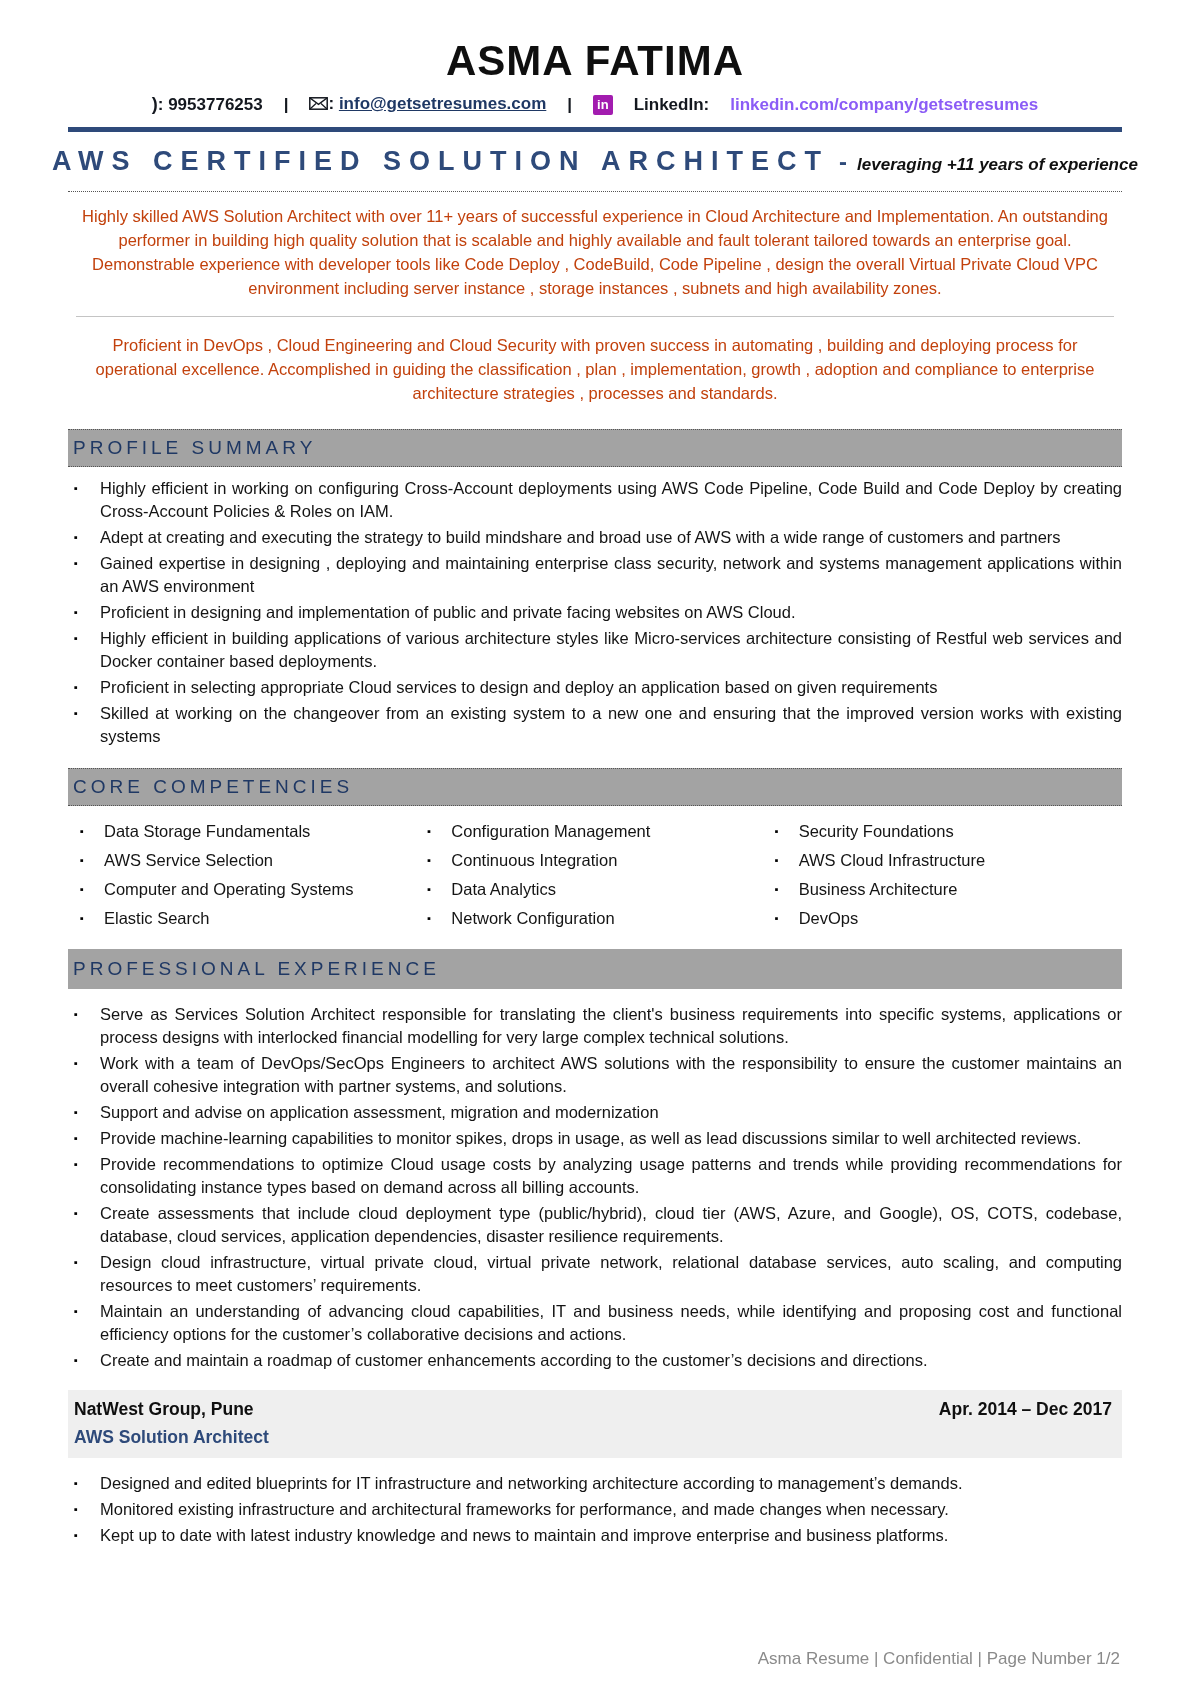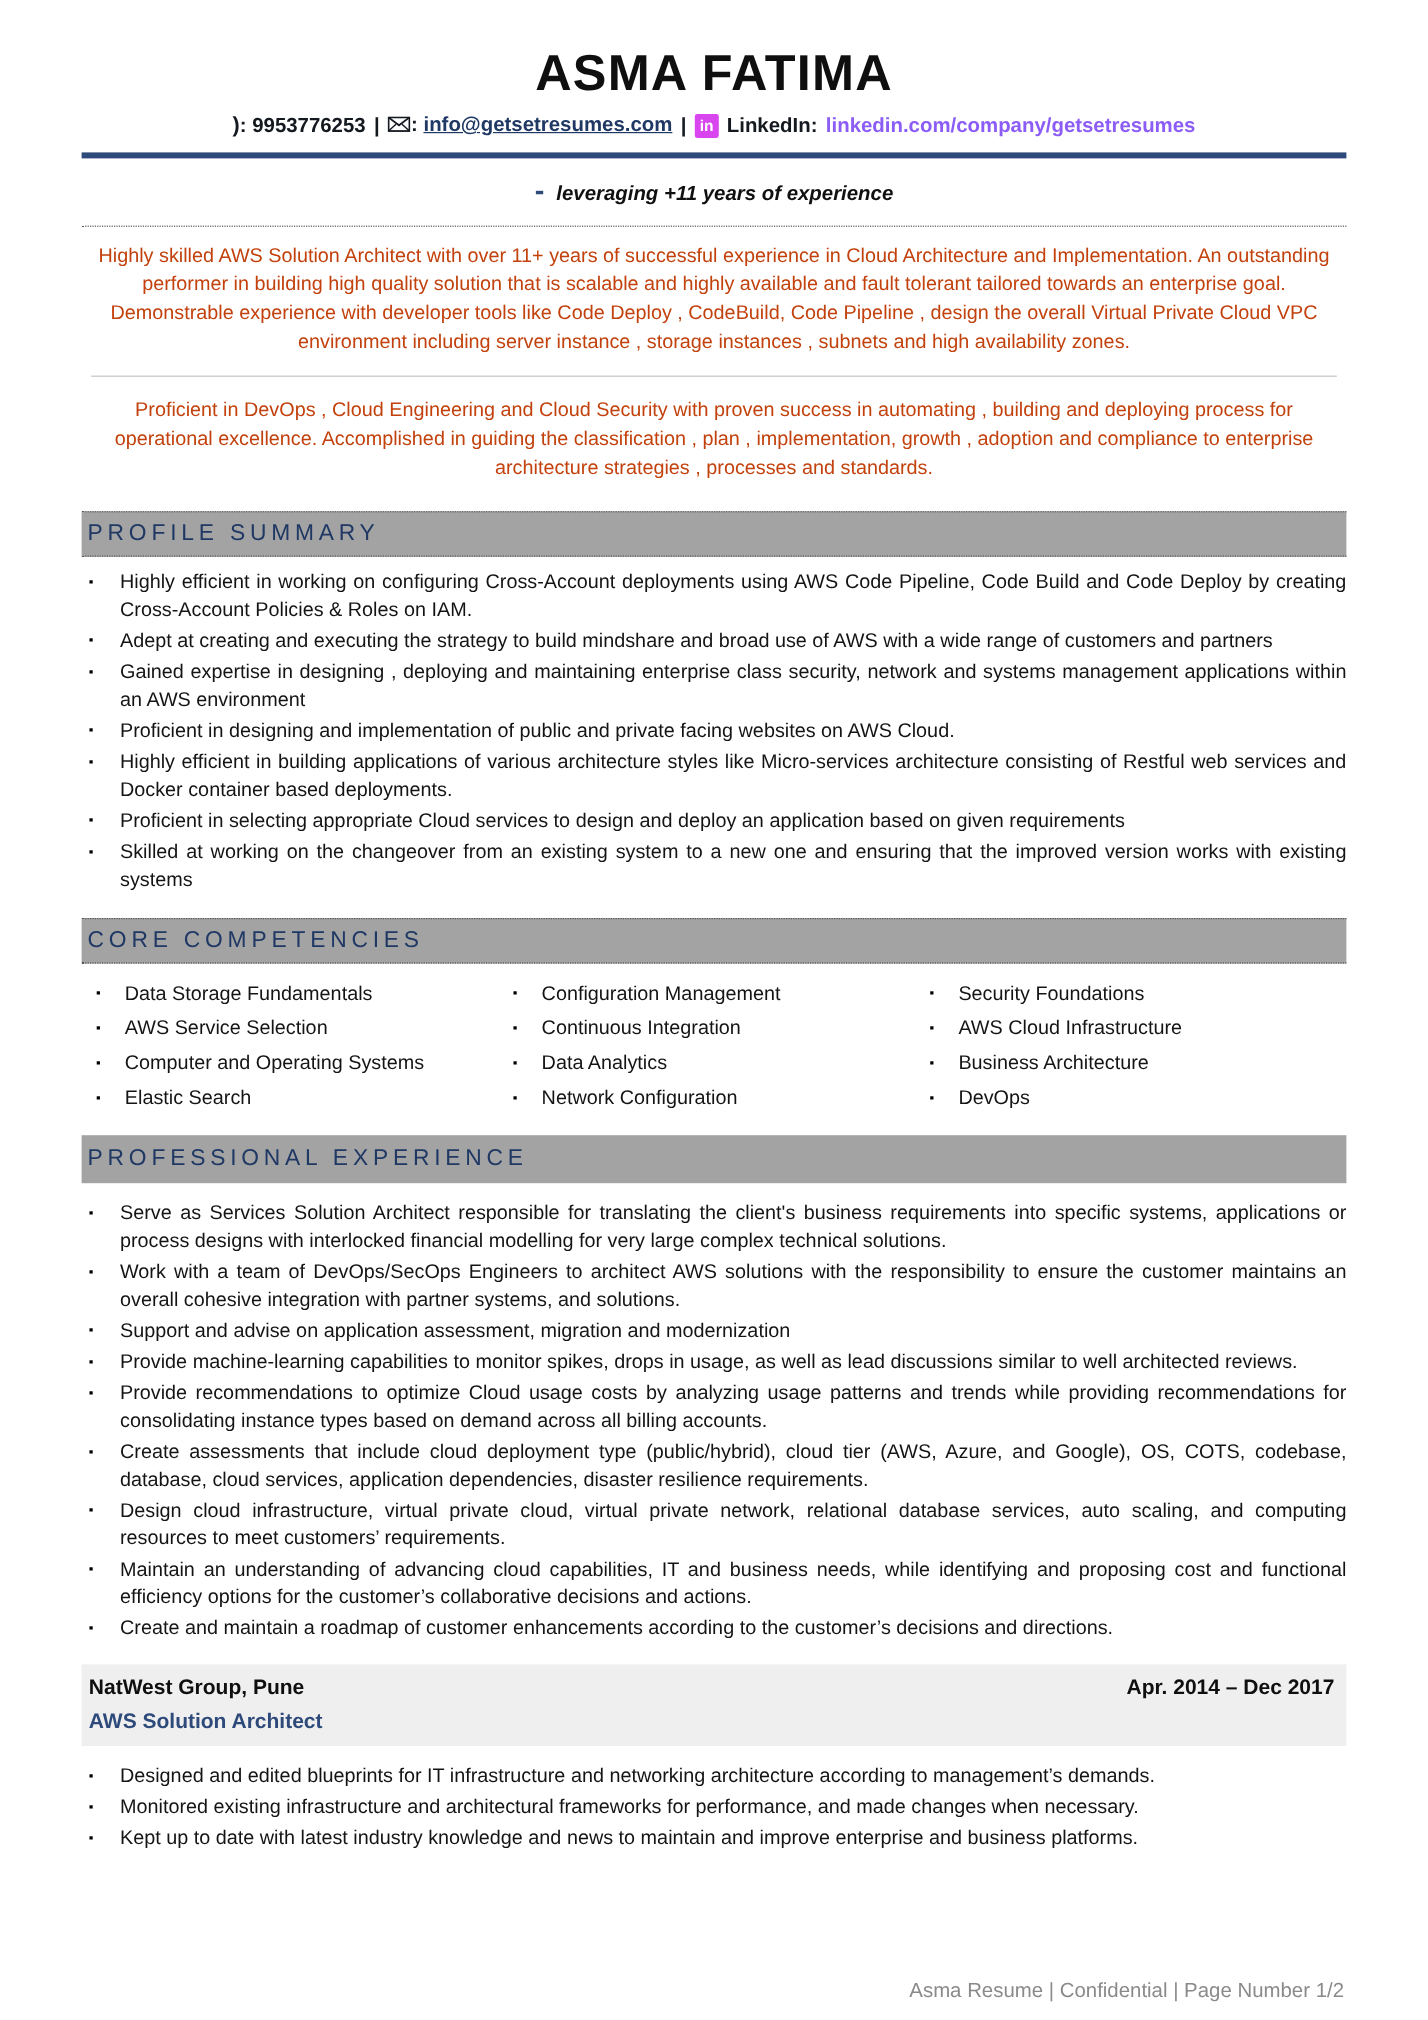--- a/index.html
+++ b/index.html
@@ -9,27 +9,27 @@
   }
   .page{padding:30px 68px 0 68px;}
 
   
   .name{
     text-align:center;font-size:42px;font-weight:bold;color:#0f0f0f;
     letter-spacing:1px;line-height:1.1;margin-top:8px;
   }
   .contact{
     text-align:center;margin-top:10px;font-size:17px;font-weight:bold;color:#14181f;
-    display:flex;justify-content:center;align-items:center;gap:7px;white-space:nowrap;
+    display:flex;justify-content:center;align-items:center;gap:21px;white-space:nowrap;
   }
   .contact .phone-glyph{font-weight:bold;font-size:18px;}
   .contact a.email{color:#1f3864;text-decoration:underline;cursor:pointer;}
   .contact a.linkedin{color:#8b5cf6;text-decoration:none;cursor:pointer;}
   .in-badge{
-    display:inline-block;background:#d946ef;color:#ffffff;font-weight:bold;
+    display:inline-block;background:#a21caf;color:#ffffff;font-weight:bold;
     font-size:13px;line-height:1;padding:3px 4px 4px 4px;border-radius:2px;
   }
   .envelope{display:inline-block;vertical-align:-1px;}
   .navy-rule{height:5px;background:#2e4a7a;margin-top:12px;}
 
   
   .banner{
     margin-top:14px;display:flex;align-items:baseline;justify-content:center;gap:10px;white-space:nowrap;
   }
   .banner .main{
@@ -109,20 +109,21 @@
     </span>
     <span>|</span>
     <span class="in-badge">in</span>
     <span>LinkedIn:</span>
     <a class="linkedin">linkedin.com/company/getsetresumes</a>
   </div>
 
   <div class="navy-rule"></div>
 
   <div class="banner">
+    <span class="main">AWS CERTIFIED SOLUTION ARCHITECT</span>
     <span class="dash">-</span>
     <span class="sub">leveraging +11 years of experience</span>
   </div>
 
   <div class="summary">
     <p>Highly skilled AWS Solution Architect with over 11+ years of successful experience in Cloud Architecture and Implementation. An outstanding performer in building high quality solution that is scalable and highly available and fault tolerant tailored towards an enterprise goal. Demonstrable experience with developer tools like Code Deploy , CodeBuild, Code Pipeline , design the overall Virtual Private Cloud VPC environment including server instance , storage instances , subnets and high availability zones.</p>
     <hr class="divider">
     <p>Proficient in DevOps , Cloud Engineering and Cloud Security with proven success in automating , building and deploying process for operational excellence. Accomplished in guiding the classification , plan , implementation, growth , adoption and compliance to enterprise architecture strategies , processes and standards.</p>
   </div>
 

